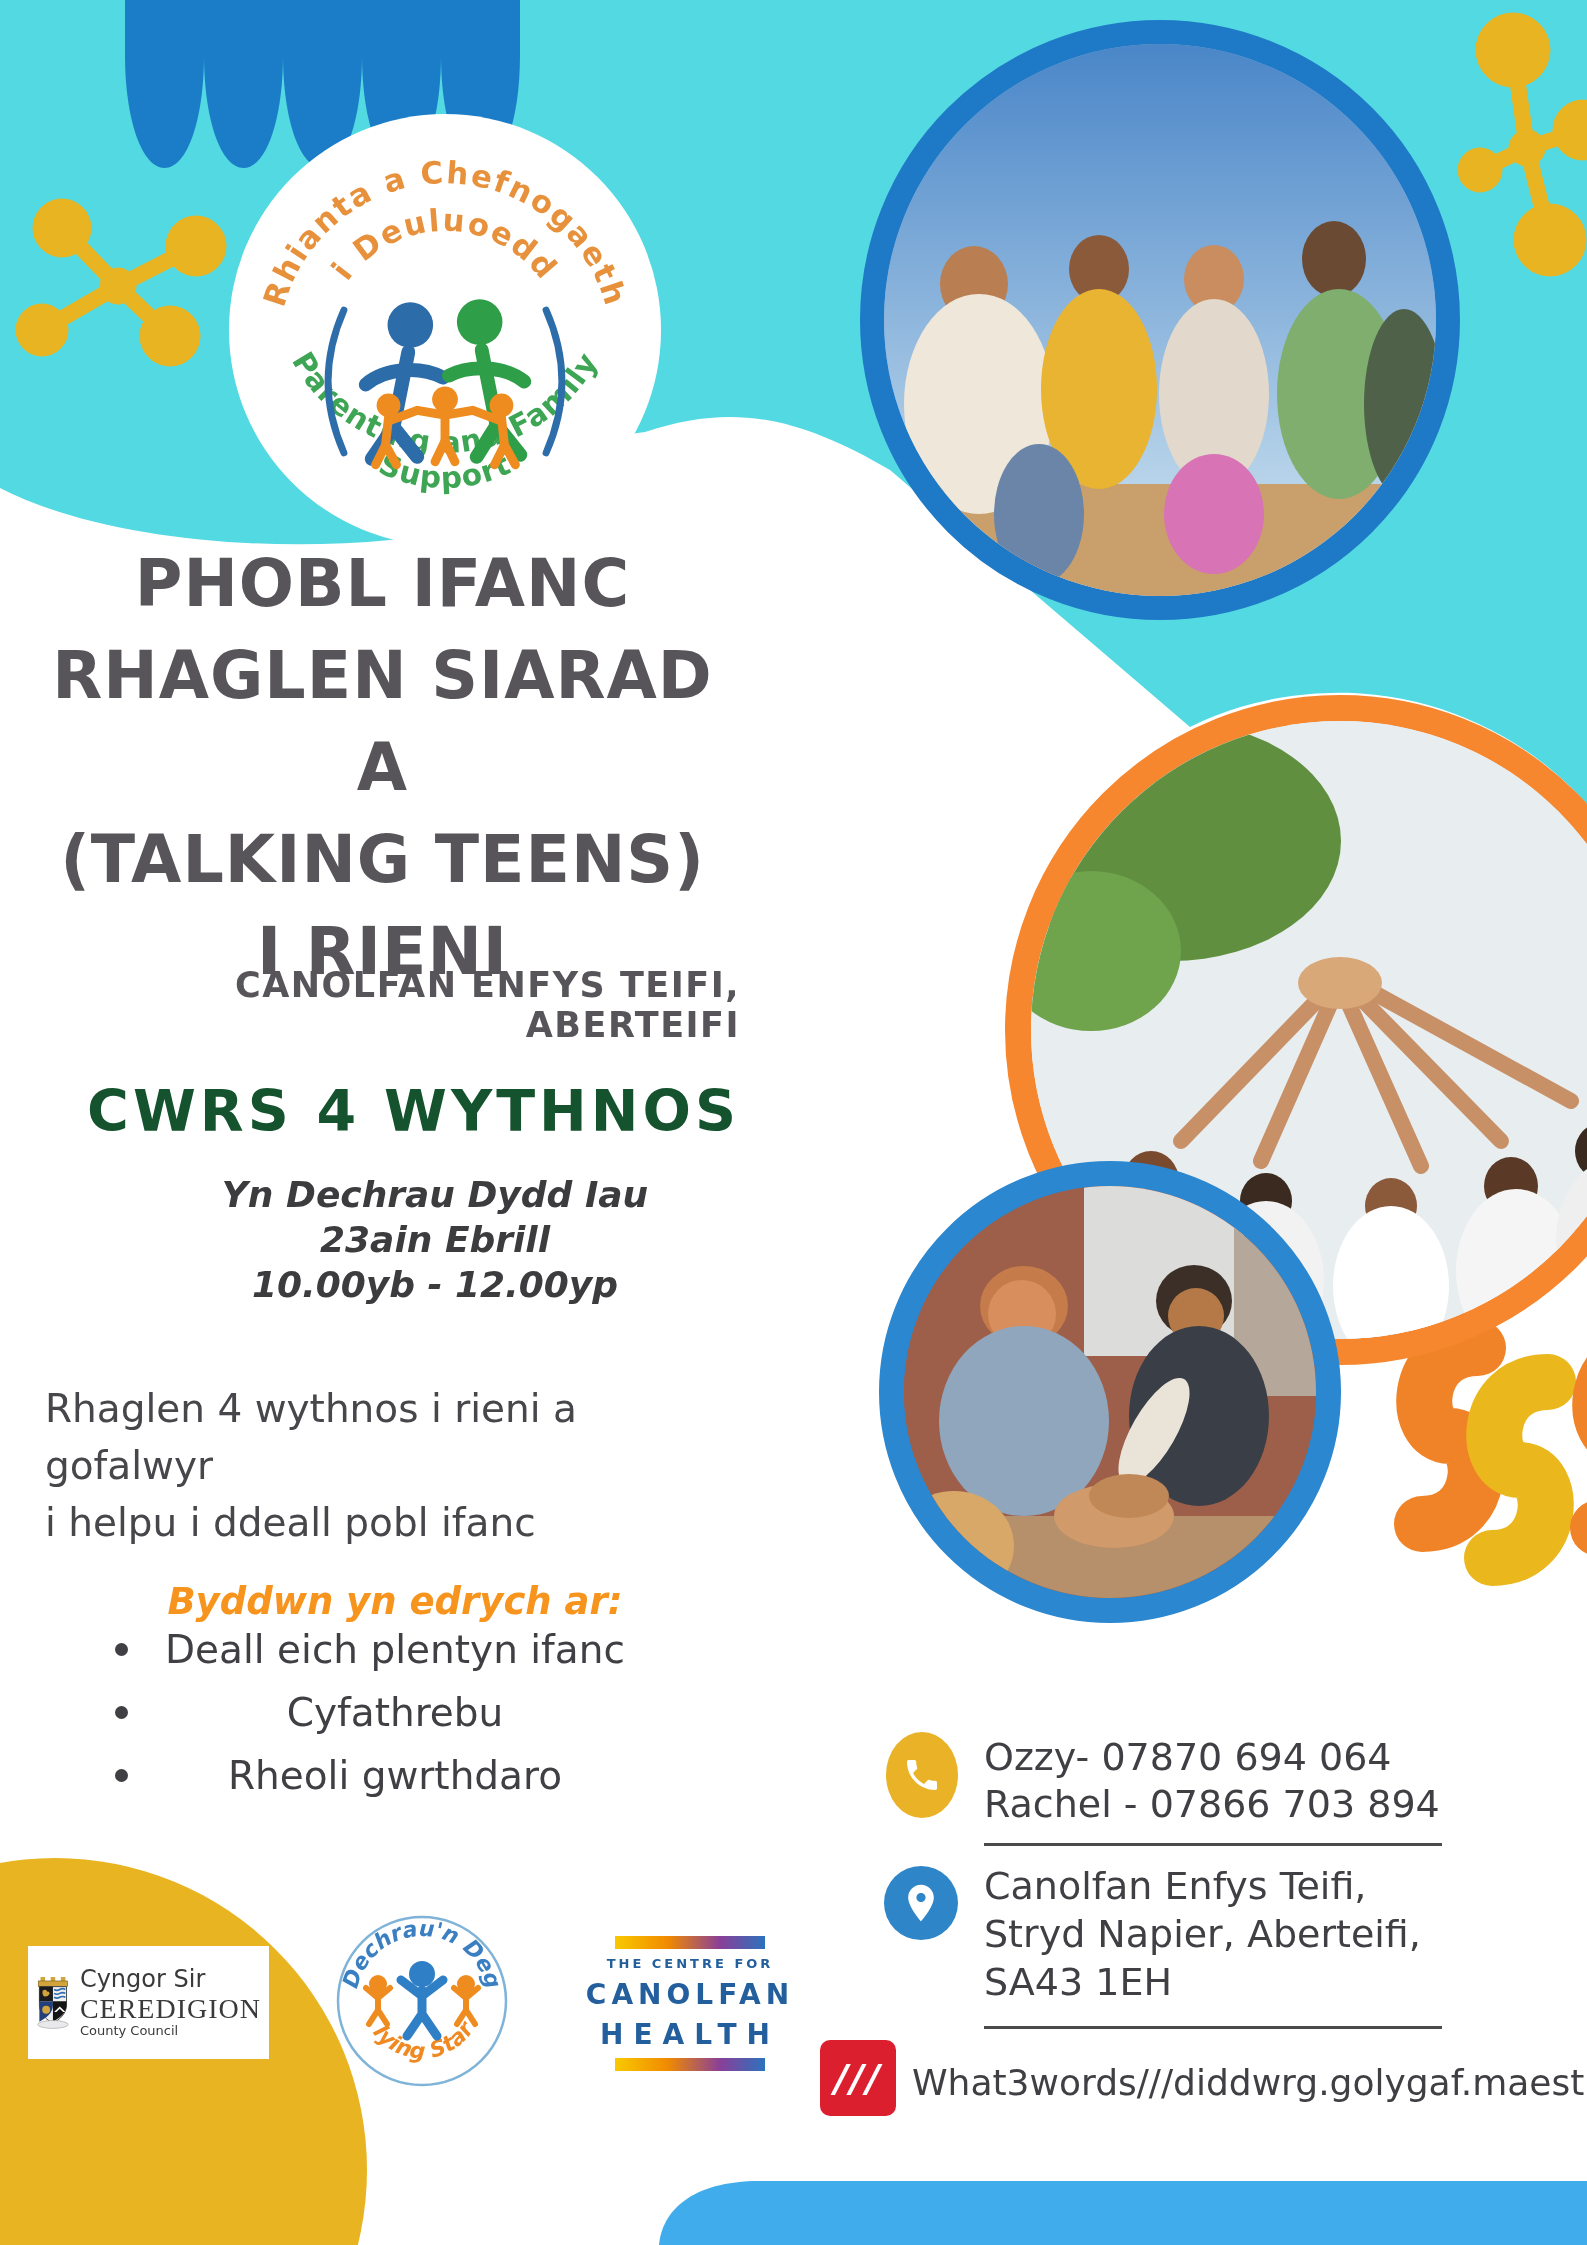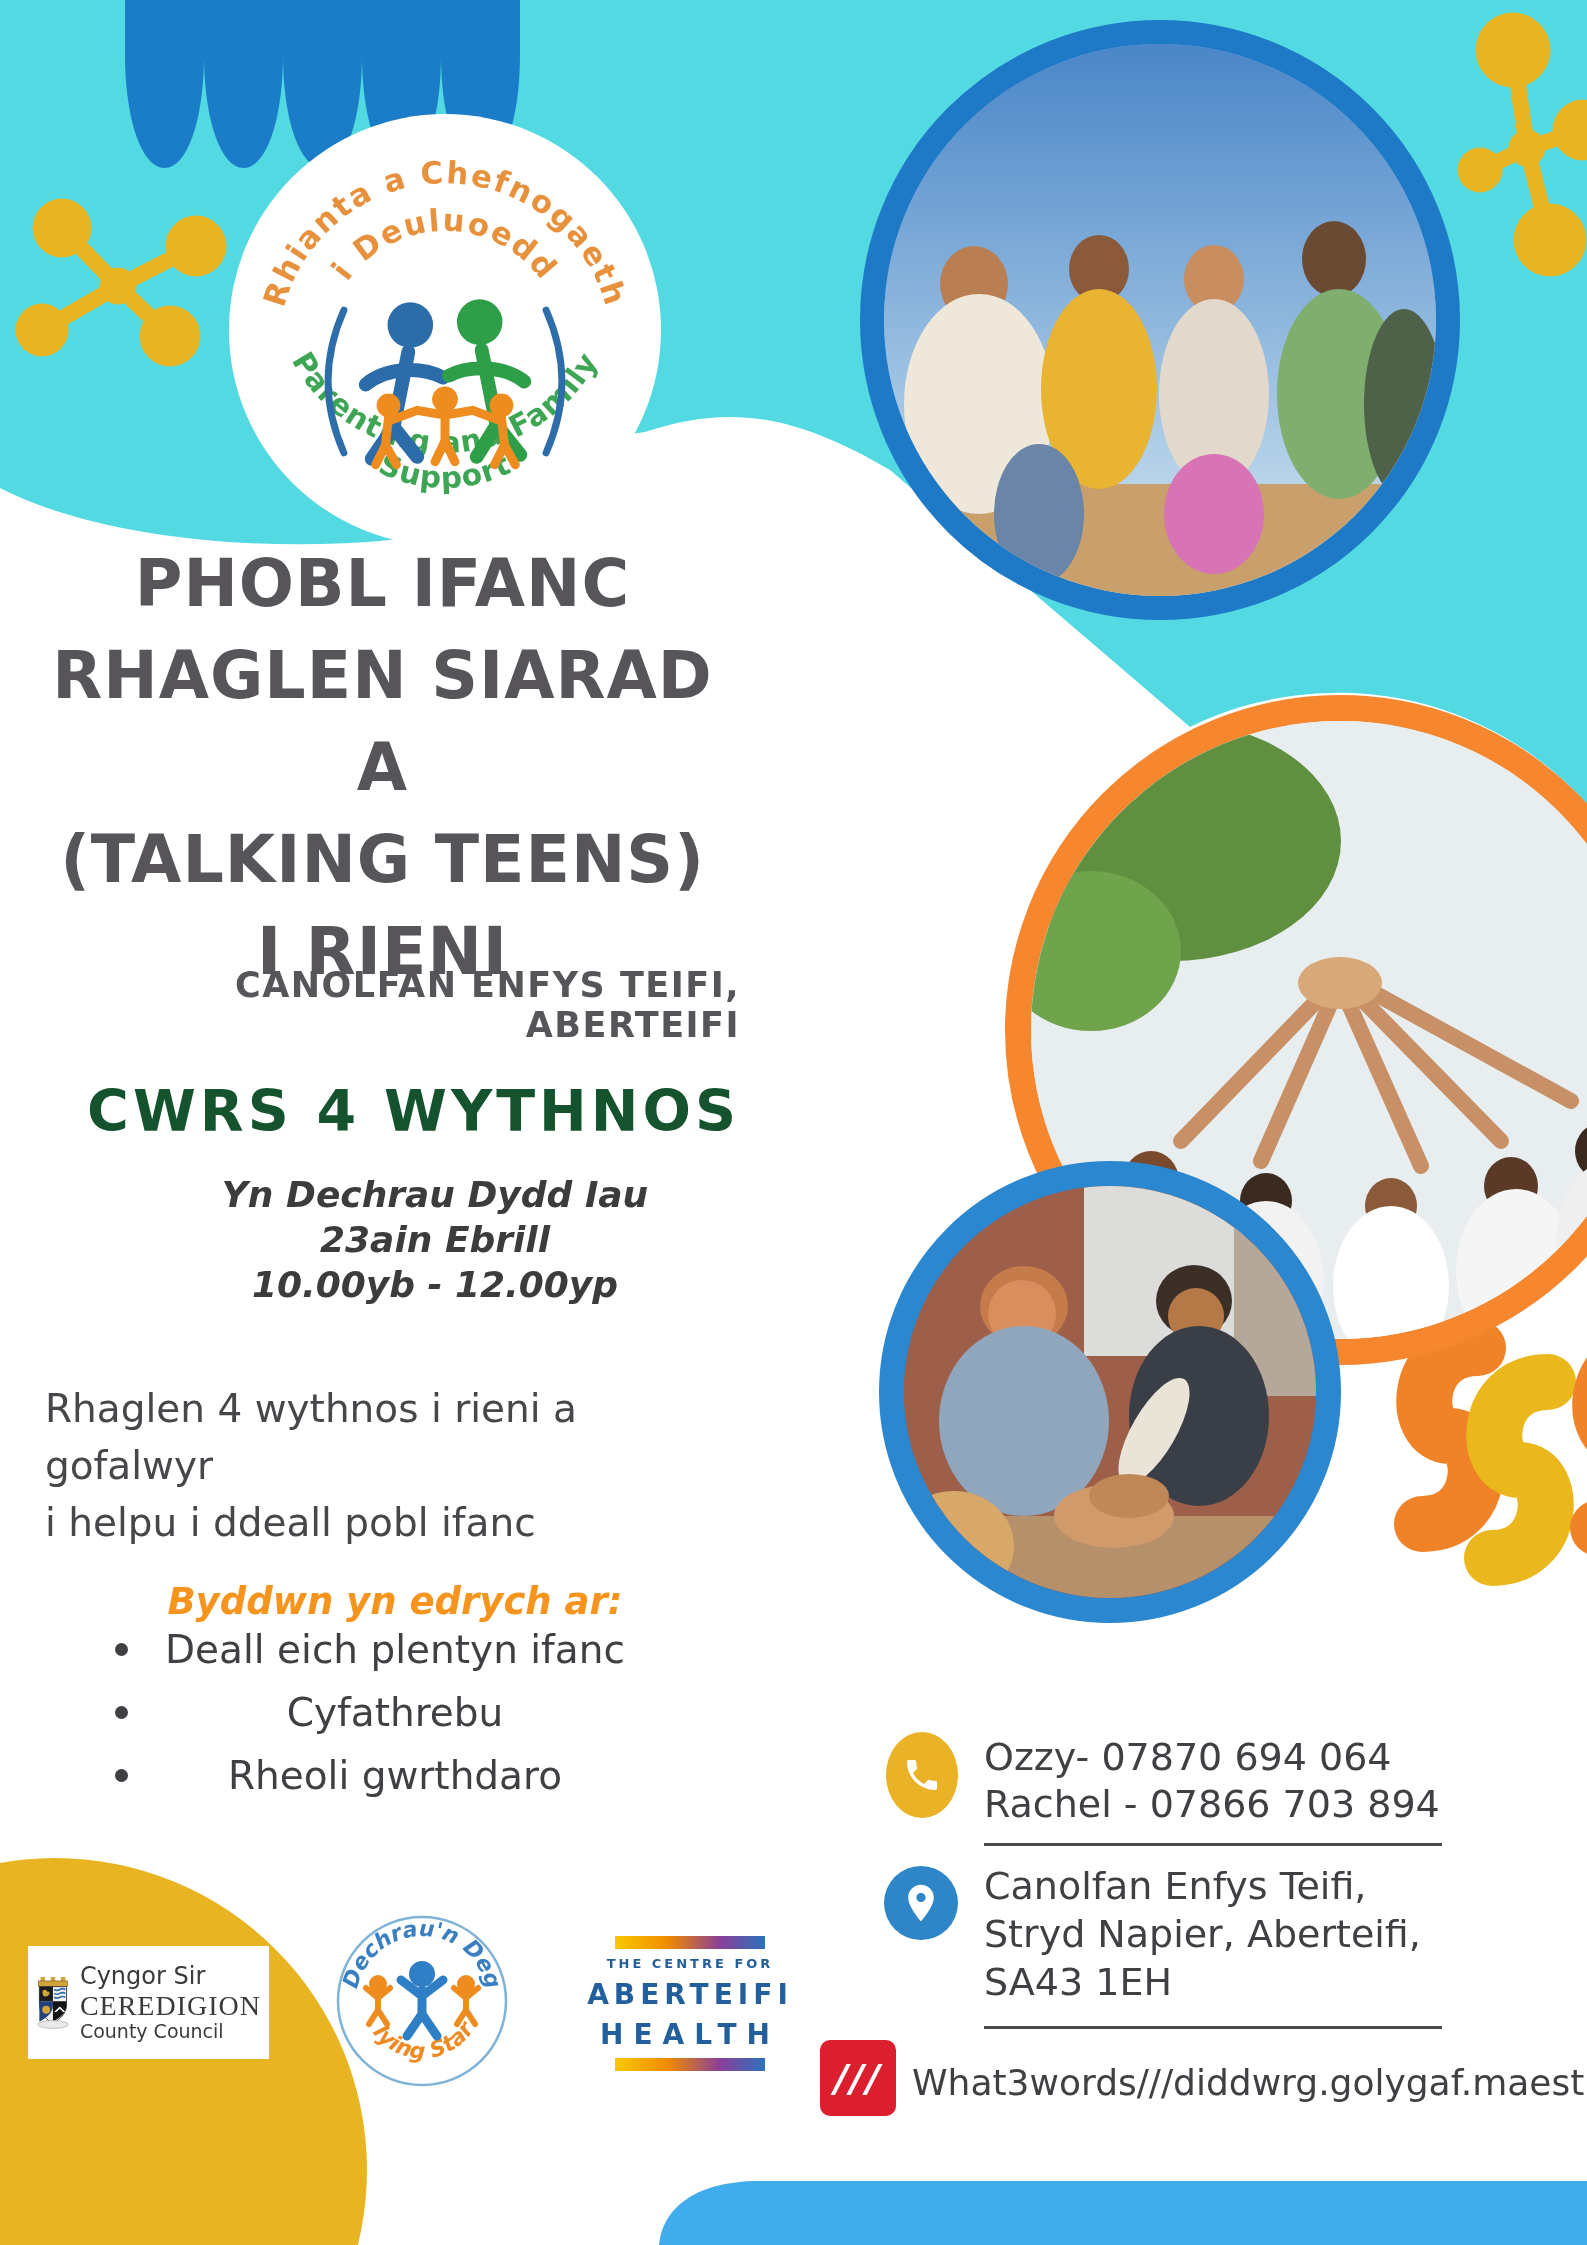--- a/index.html
+++ b/index.html
@@ -57,21 +57,21 @@
              display:flex;align-items:center;justify-content:center;color:#fff;
              font-style:italic;font-weight:800;font-size:38px;letter-spacing:2px;}
   .w3w-text{left:912px;top:2062px;width:675px;color:#3f3f44;font-size:36px;}
 
   
   .council{left:28px;top:1946px;width:241px;height:113px;background:#fff;
            display:flex;align-items:center;gap:10px;padding:6px 8px;}
   .council-text{color:#3a3a3a;line-height:1.12;}
   .council-l1{font-size:24px;}
   .council-l2{font-family:"Liberation Serif",serif;font-size:28px;letter-spacing:1px;}
-  .council-l3{font-size:19px;}
+  .council-l3{font-size:13px;}
   #flying{left:333px;top:1912px;width:178px;height:178px;}
   .fs-arc{font-size:22px;font-style:italic;font-weight:600;}
   .fs-arc.blue{fill:#3a7fc1;} .fs-arc.orange{fill:#f08921;}
   .emotional{left:570px;top:1936px;width:240px;display:flex;flex-direction:column;
              align-items:center;gap:7px;color:#235f9d;}
   .eh-bar{width:150px;height:13px;background:linear-gradient(90deg,#f9c900 0%,#f08b00 35%,#8a3f98 70%,#2b72bd 100%);}
   .eh-l1{font-size:13px;font-weight:600;letter-spacing:3px;}
   .eh-l2{font-size:28px;font-weight:700;letter-spacing:5px;}
   .eh-l3{font-size:28px;font-weight:700;letter-spacing:10px;}
 </style>
@@ -353,18 +353,18 @@
       <g stroke="#2e7fc6" stroke-width="9" stroke-linecap="round" fill="#2e7fc6">
         <circle cx="89" cy="62" r="13" stroke="none"></circle>
         <path d="M89,78 L89,102 M89,84 L68,68 M89,84 L110,68 M89,102 L74,124 M89,102 L104,124" fill="none"></path>
       </g>
     </g>
   </svg>
 
   <div class="abs emotional">
     <div class="eh-bar"></div>
     <div class="eh-l1">THE CENTRE FOR</div>
-    <div class="eh-l2">ABERTEIFI</div>
+    <div class="eh-l2">CANOLFAN</div>
     <div class="eh-l3">HEALTH</div>
     <div class="eh-bar"></div>
   </div>
 
 </div>
 
 </body></html>

